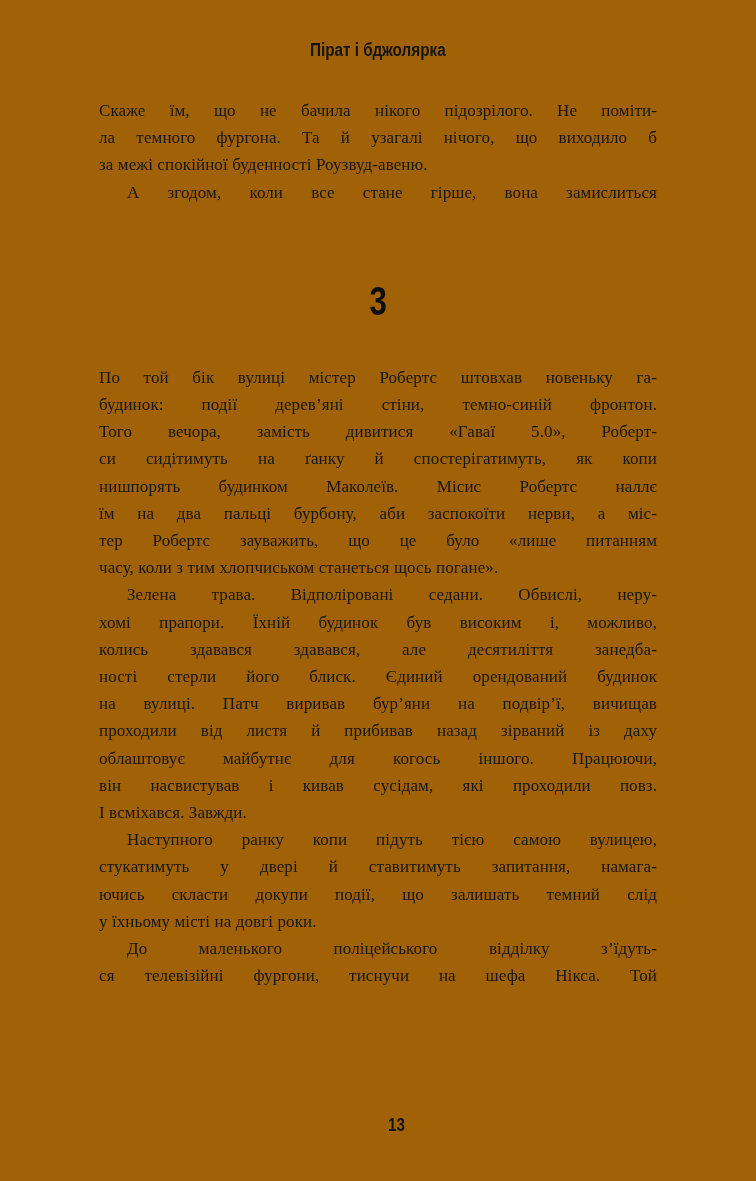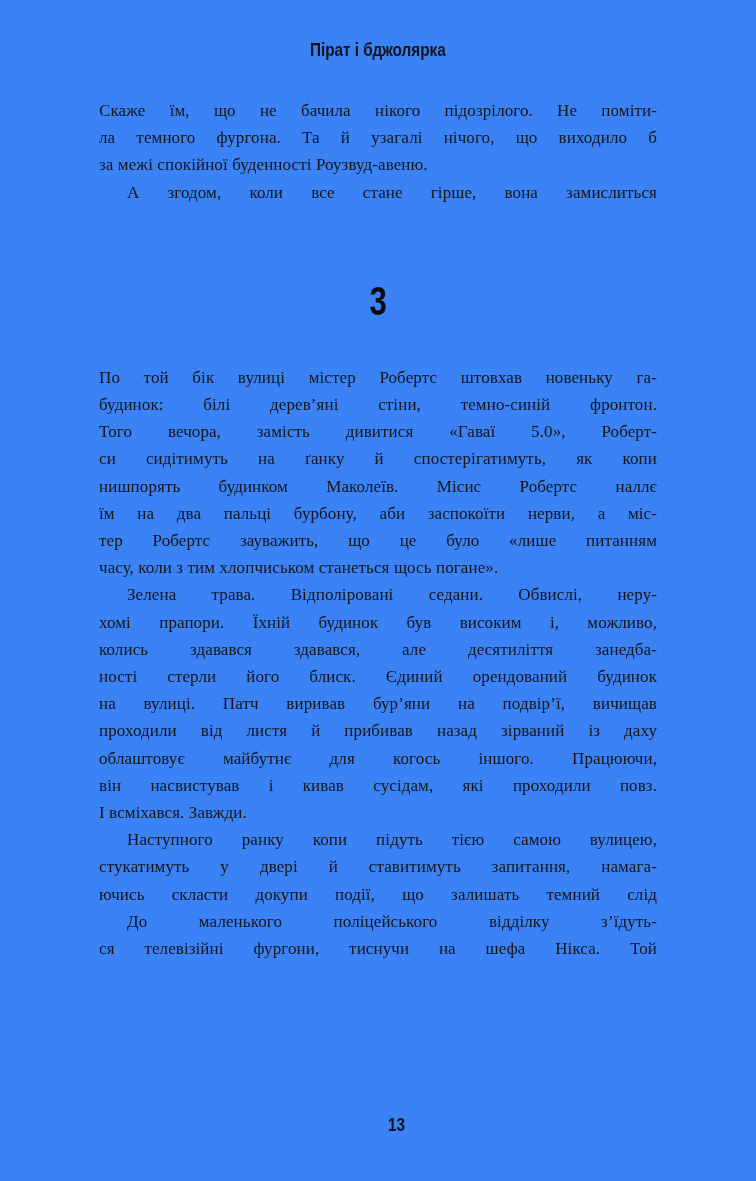--- a/index.html
+++ b/index.html
@@ -86,39 +86,39 @@
     color: #141414;
     margin-left: 19px;
   }
   .page-number .condensed {
     transform: scaleX(0.8);
   }
 </style>
 </head>
 <body>
 
-<div class="page" style="background: #3b82f6; color: rgb(22, 22, 22);">
+<div class="page" style="background: #a16207; color: rgb(22, 22, 22);">
 
   <div class="running-header">
     <span class="condensed">Пірат і бджолярка</span>
   </div>
 
   <div class="body-text">
       <div class="paragraph">
         <div class="line">Скаже їм, що не бачила нікого підозрілого. Не поміти-</div>
         <div class="line">ла темного фургона. Та й узагалі нічого, що виходило б</div>
         <div class="line line-last">за межі спокійної буденності Роузвуд-авеню.</div>
       </div>
       <div class="paragraph">
         <div class="line indent">А згодом, коли все стане гірше, вона замислиться</div>
       </div>
       <div class="chapter-heading"><span class="condensed">3</span></div>
       <div class="paragraph">
         <div class="line">По той бік вулиці містер Робертс штовхав новеньку га-</div>
-        <div class="line">будинок: білі дерев’яні стіни, темно-синій фронтон.</div>
+        <div class="line">будинок: події дерев’яні стіни, темно-синій фронтон.</div>
         <div class="line">Того вечора, замість дивитися «Гаваї 5.0», Роберт-</div>
         <div class="line">си сидітимуть на ґанку й спостерігатимуть, як копи</div>
         <div class="line">нишпорять будинком Маколеїв. Місис Робертс наллє</div>
         <div class="line">їм на два пальці бурбону, аби заспокоїти нерви, а міс-</div>
         <div class="line">тер Робертс зауважить, що це було «лише питанням</div>
         <div class="line line-last">часу, коли з тим хлопчиськом станеться щось погане».</div>
       </div>
       <div class="paragraph">
         <div class="line indent">Зелена трава. Відполіровані седани. Обвислі, неру-</div>
         <div class="line">хомі прапори. Їхній будинок був високим і, можливо,</div>
@@ -127,20 +127,21 @@
         <div class="line">на вулиці. Патч виривав бур’яни на подвір’ї, вичищав</div>
         <div class="line">проходили від листя й прибивав назад зірваний із даху</div>
         <div class="line">облаштовує майбутнє для когось іншого. Працюючи,</div>
         <div class="line">він насвистував і кивав сусідам, які проходили повз.</div>
         <div class="line line-last">І всміхався. Завжди.</div>
       </div>
       <div class="paragraph">
         <div class="line indent">Наступного ранку копи підуть тією самою вулицею,</div>
         <div class="line">стукатимуть у двері й ставитимуть запитання, намага-</div>
         <div class="line">ючись скласти докупи події, що залишать темний слід</div>
+        <div class="line line-last">у їхньому місті на довгі роки.</div>
       </div>
       <div class="paragraph">
         <div class="line indent">До маленького поліцейського відділку з’їдуть-</div>
         <div class="line">ся телевізійні фургони, тиснучи на шефа Нікса. Той</div>
       </div>
     </div>
 
   <div class="page-number">
     <span class="condensed">13</span>
   </div>

